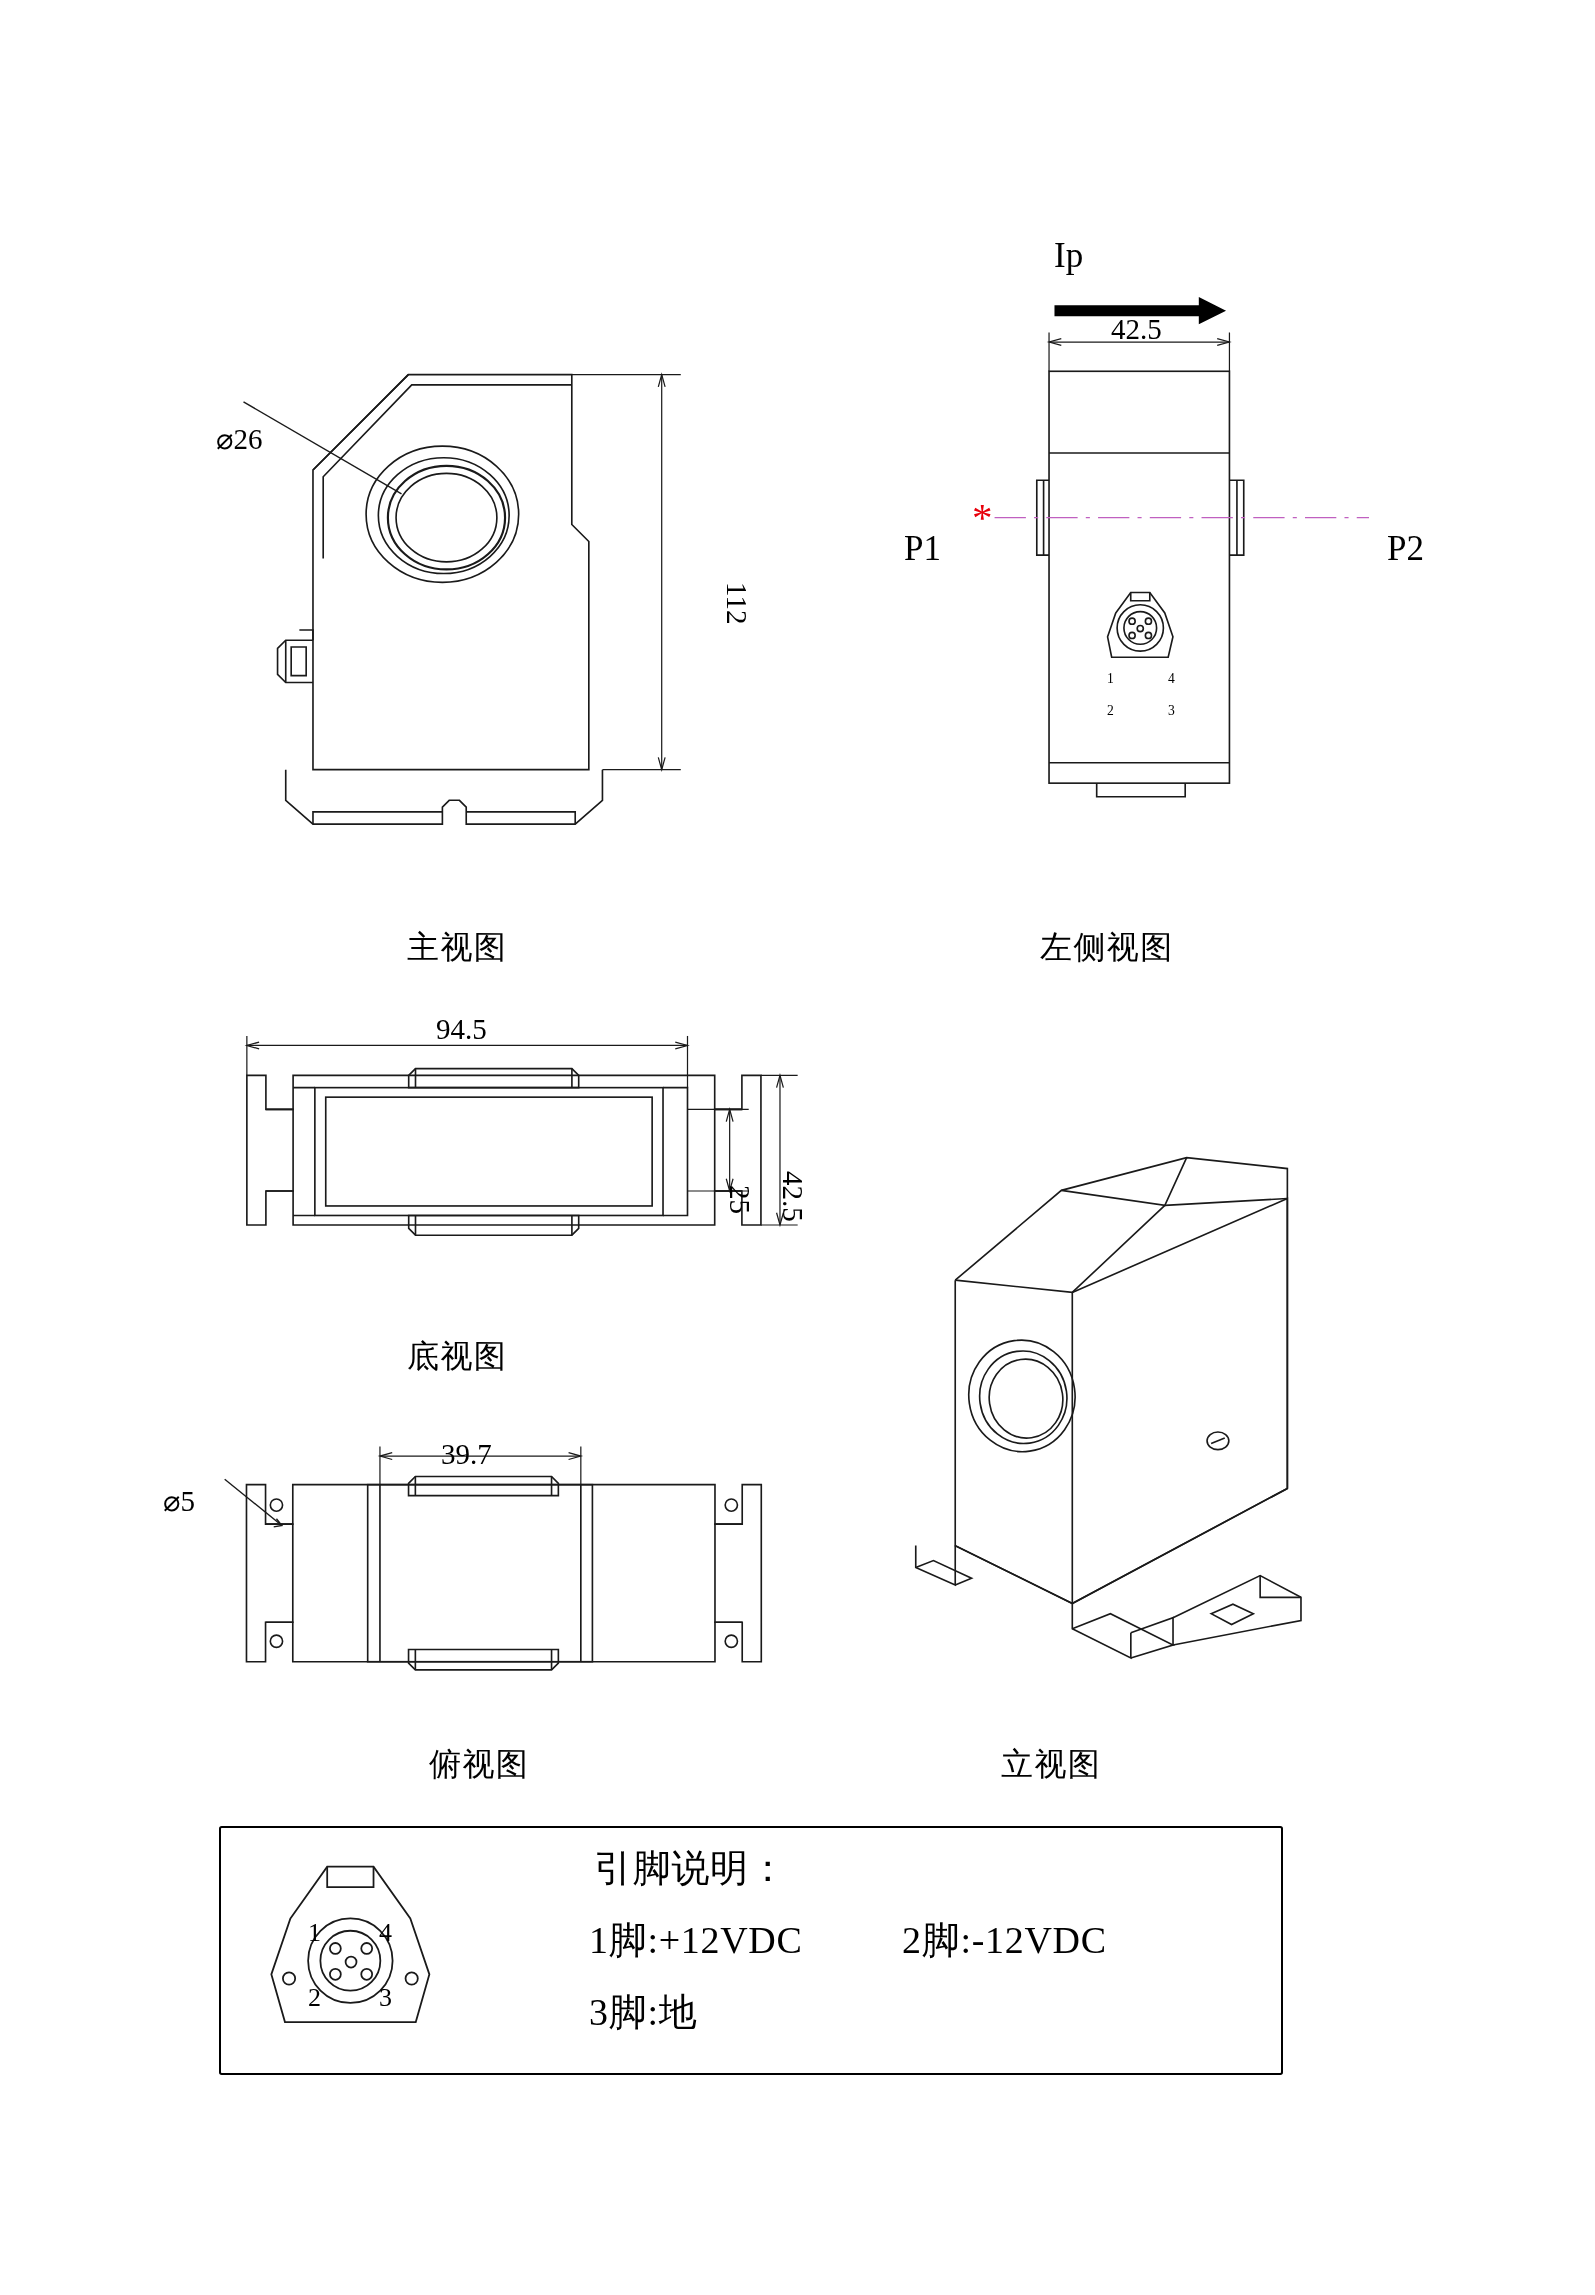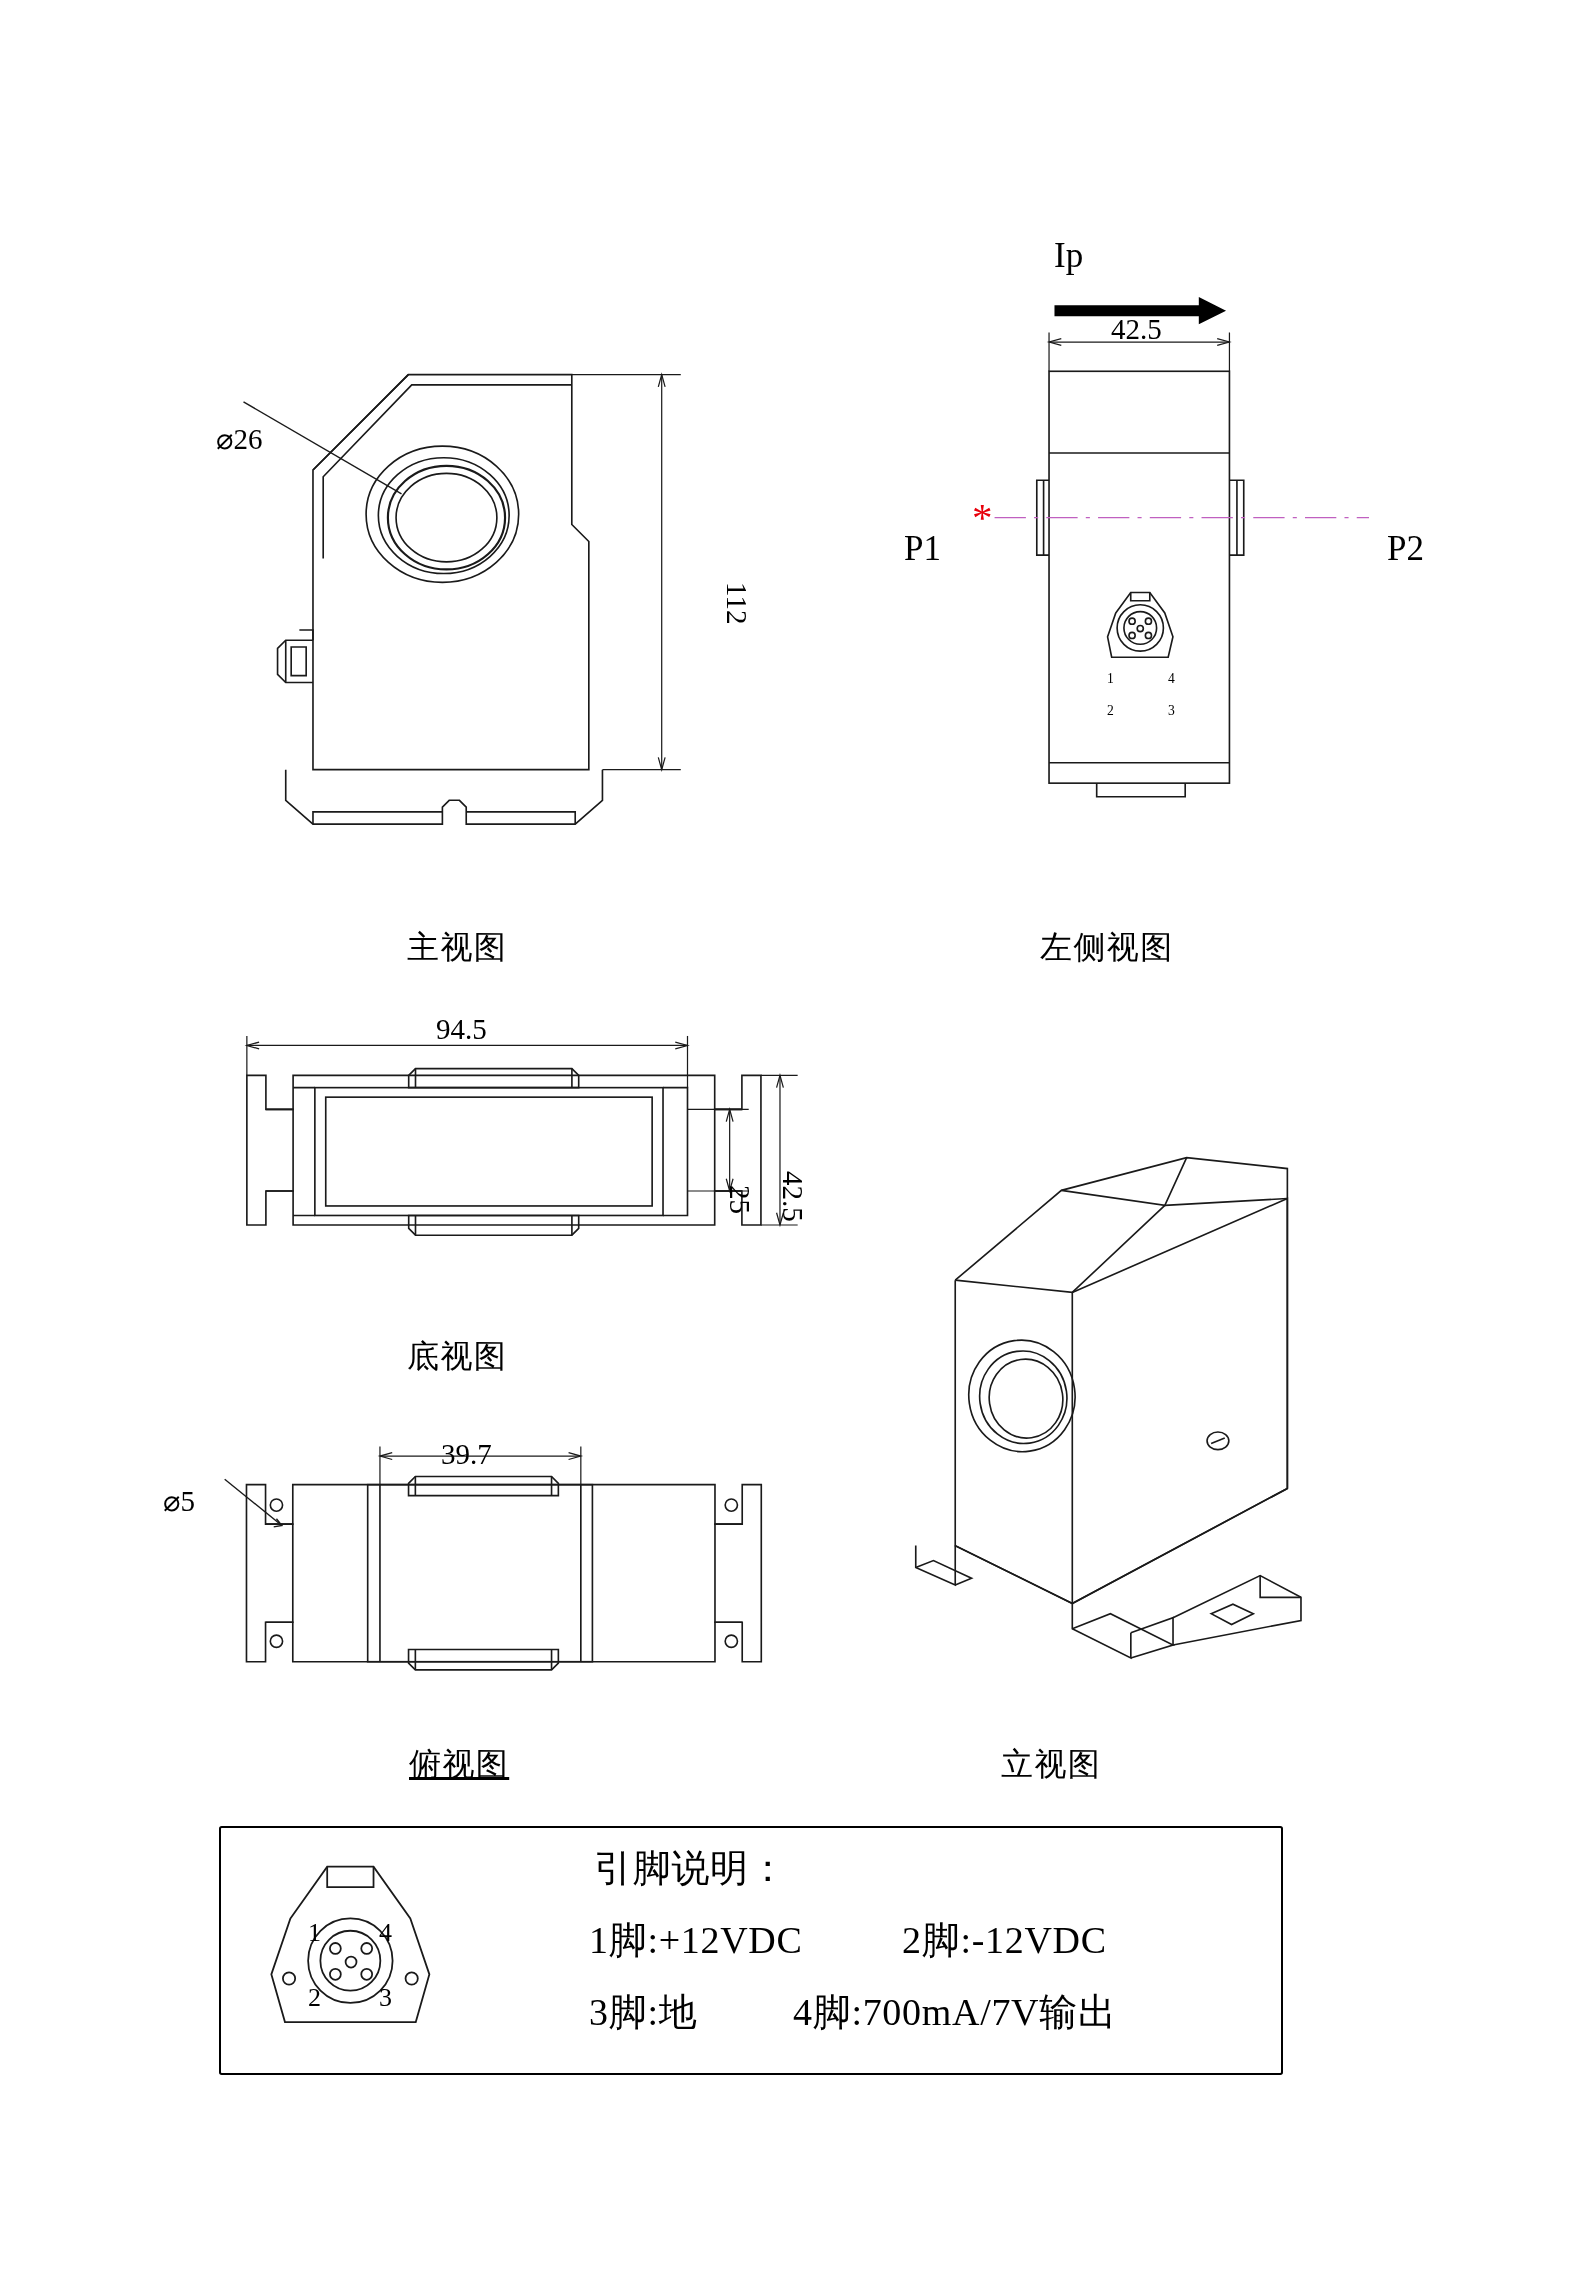--- a/index.html
+++ b/index.html
@@ -193,21 +193,21 @@
     <g stroke="#1a1a1a" stroke-width="1.8" fill="none">
       <path d="M 248 70 L 248 14"></path>
       <path d="M 543 70 L 543 14"></path>
       <path d="M 248 28 L 543 28"></path>
       <path d="M 266 23 L 248 28 L 266 33"></path>
       <path d="M 525 23 L 543 28 L 525 33"></path>
     </g>
   </svg>
   <div class="lbl dim" style="left:441px;top:1438px;">39.7</div>
   <div class="lbl dim" style="left:163px;top:1484px;">⌀5</div>
-  <div class="lbl viewname" style="left:409px;top:1743px;text-decoration:underline;">俯视图</div>
+  <div class="lbl viewname" style="left:429px;top:1743px;">俯视图</div>
 
   <svg width="613" height="667" style="position:absolute;left:906px;top:1076px;" viewBox="0 0 900 980">
     <g fill="none" stroke="#1a1a1a" stroke-width="2.4">
 
       <path d="M 72 300 L 228 168 L 412 120 L 560 136 L 560 180"></path>
       <path d="M 228 168 L 380 190 L 412 120"></path>
       <path d="M 380 190 L 560 180"></path>
       <path d="M 72 300 L 244 318 L 380 190"></path>
 
       <path d="M 72 300 L 72 690 L 244 775 L 244 318"></path>
@@ -255,17 +255,16 @@
     </svg>
     <div class="lbl pinnum" style="left:87px;top:90px;">1</div>
     <div class="lbl pinnum" style="left:158px;top:90px;">4</div>
     <div class="lbl pinnum" style="left:87px;top:155px;">2</div>
     <div class="lbl pinnum" style="left:158px;top:155px;">3</div>
 
     <div class="lbl pintext" style="left:373px;top:15px;">引脚说明：</div>
     <div class="lbl pintext" style="left:368px;top:87px;">1脚:+12VDC</div>
     <div class="lbl pintext" style="left:681px;top:87px;text-align:right;">2脚:-12VDC</div>
     <div class="lbl pintext" style="left:368px;top:159px;">3脚:地</div>
-    <div class="lbl pintext" style="left:572px;top:159px;">4脚:700mA/7V输出</div>
   </div>
 
 </div>
 
 
 </body></html>

